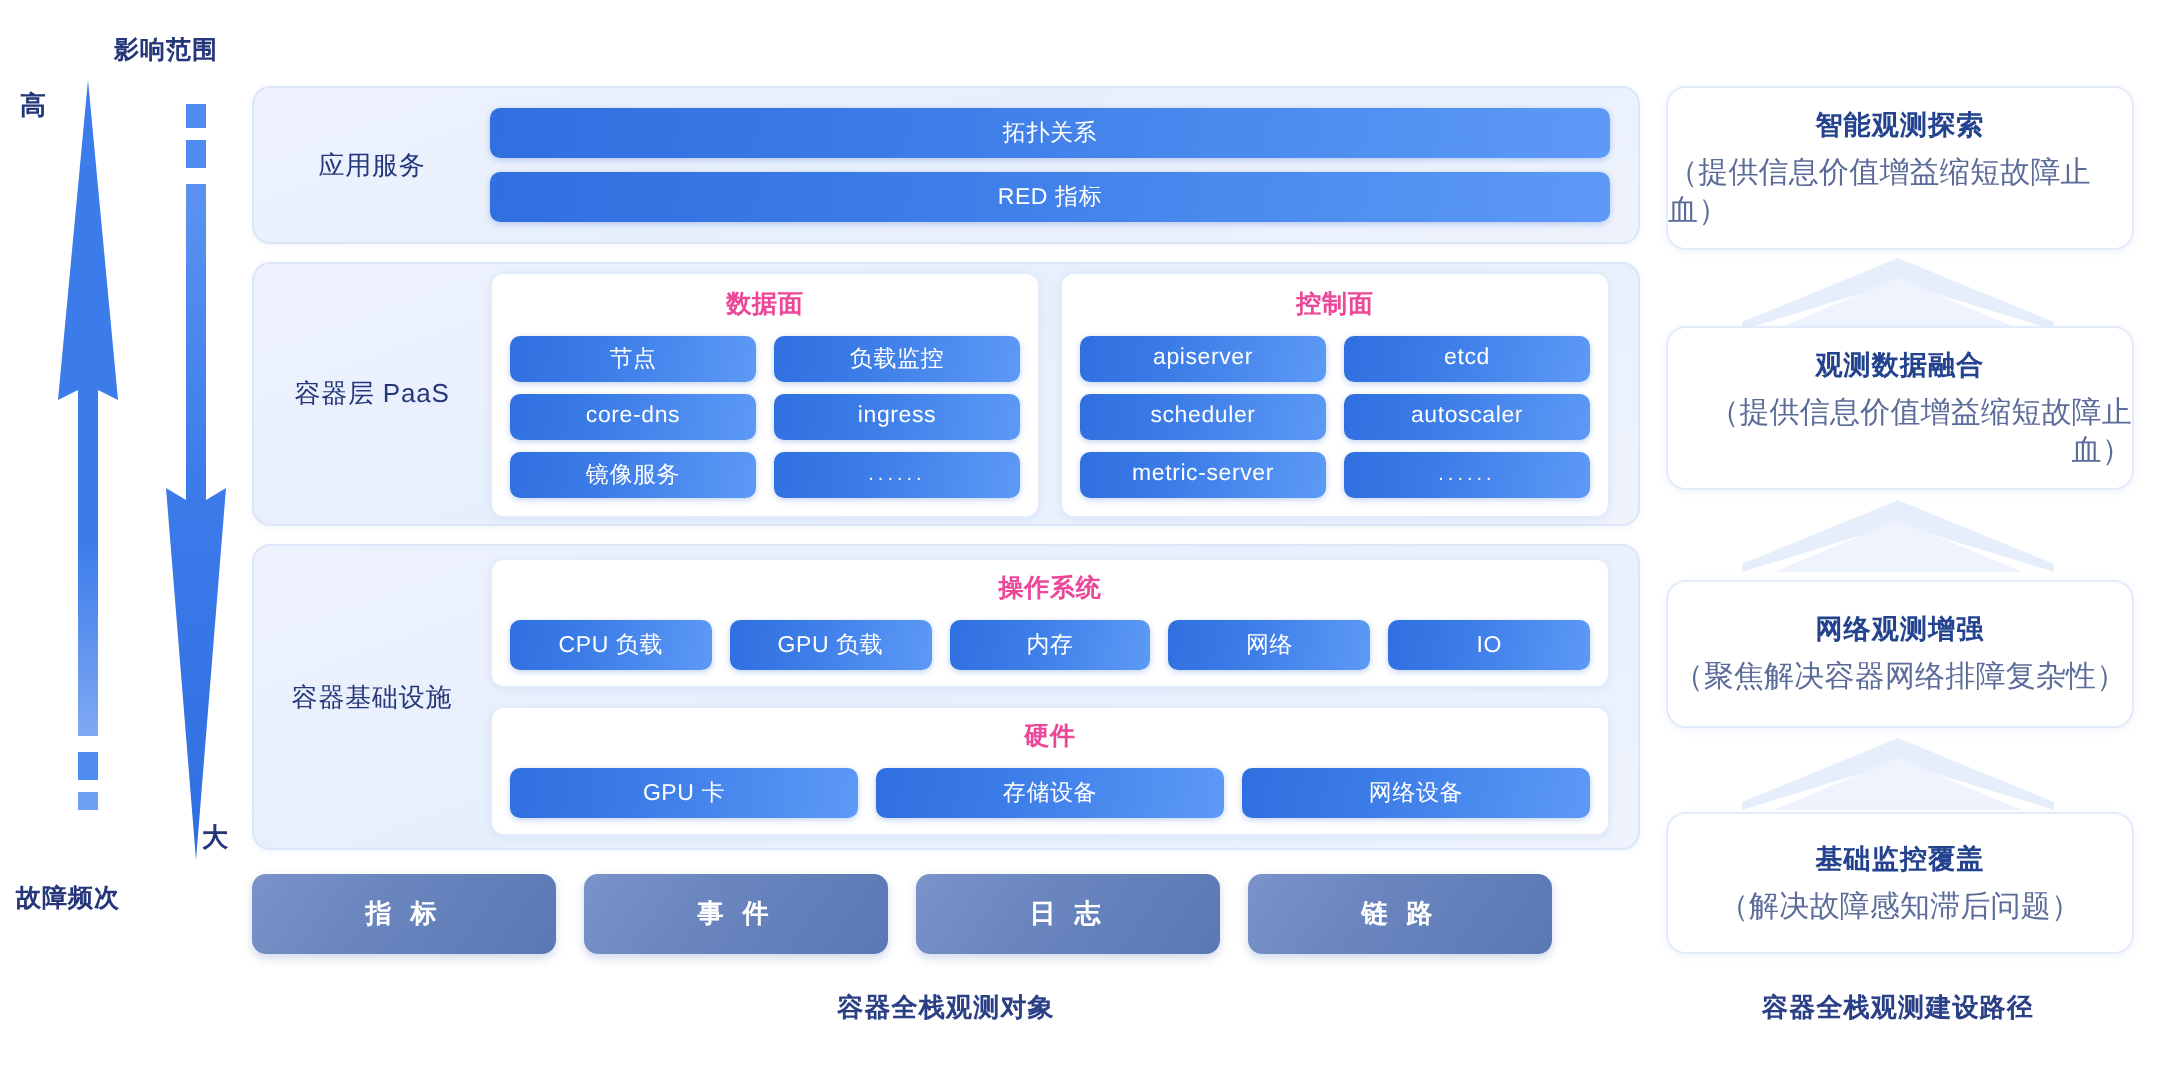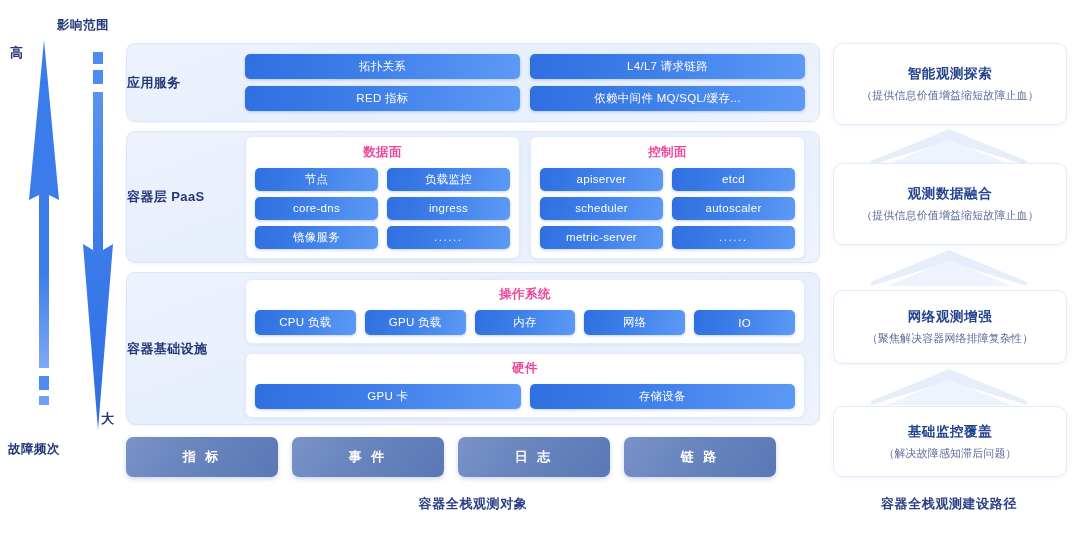--- a/index.html
+++ b/index.html
@@ -41,21 +41,22 @@
     background:linear-gradient(160deg,#edf2fd 0%,#e7effc 45%,#eef3fd 100%);
     box-shadow:0 1px 3px rgba(90,130,200,.08);
     display:flex;align-items:center;
   }
   #layer-app{height:77px;margin-bottom:9px;}
   #layer-paas{height:130px;margin-bottom:9px;}
   #layer-infra{height:151px;}
 
   .layer-label{
     width:118px;flex:0 0 118px;
-    font-size:13px;font-weight:bold;color:#25377a;
+    text-align:center;
+    font-size:13px;font-weight:normal;color:#25377a;
     letter-spacing:.4px;
     line-height:1.2;
   }
   .layer-body{flex:1;display:flex;gap:10px;padding-right:14px;}
 
   
   .pill{
     height:24px;border-radius:5px;
     background:linear-gradient(100deg,#2f6fe0 0%,#3e7ee8 42%,#5d9af6 100%);
     color:#ffffff;font-size:11.5px;
@@ -117,21 +118,21 @@
   .right-col{position:absolute;left:833px;top:43px;width:232px;height:544px;}
   .rcard{
     position:absolute;left:0;width:232px;
     background:#ffffff;
     border:1px solid #e2ebfa;border-radius:10px;
     box-shadow:0 1px 4px rgba(110,150,215,.10);
     display:flex;flex-direction:column;align-items:center;justify-content:center;
     gap:5px;
   }
   .rcard-title{font-size:13.5px;font-weight:bold;color:#23438f;letter-spacing:.6px;}
-  .rcard-sub{font-size:11px;color:#5c6c9a;letter-spacing:.1px;}
+  .rcard-sub{font-size:15px;color:#5c6c9a;letter-spacing:.1px;}
   #rcard-0{top:0px;height:80px;}
   #rcard-1{top:120px;height:80px;text-align:right;}
   #rcard-2{top:247px;height:72px;}
   #rcard-3{top:363px;height:69px;}
 
   .chev{position:absolute;left:38px;width:156px;height:38px;}
 </style>
 </head>
 <body>
 
@@ -173,24 +174,20 @@
 
   <div class="stack">
 
     <div class="layer" id="layer-app">
       <div class="layer-label">应用服务</div>
       <div class="layer-body">
         <div class="app-col">
           <div class="pill">拓扑关系</div>
           <div class="pill">RED 指标</div>
         </div>
-        <div class="app-col">
-          <div class="pill">L4/L7 请求链路</div>
-          <div class="pill">依赖中间件 MQ/SQL/缓存...</div>
-        </div>
       </div>
     </div>
 
     <div class="layer" id="layer-paas">
       <div class="layer-label">容器层 PaaS</div>
       <div class="layer-body">
 
         <div class="white-card">
           <div class="wc-title">数据面</div>
           <div class="wc-grid2">
@@ -231,20 +228,21 @@
             <div class="pill">网络</div>
             <div class="pill">IO</div>
           </div>
         </div>
 
         <div class="infra-card">
           <div class="wc-title">硬件</div>
           <div class="infra-row">
             <div class="pill">GPU 卡</div>
             <div class="pill">存储设备</div>
+            <div class="pill">网络设备</div>
           </div>
         </div>
 
       </div>
     </div>
   </div>
 
   <div class="bottom-strip">
     <div class="dark-pill">指 标</div>
     <div class="dark-pill">事 件</div>

